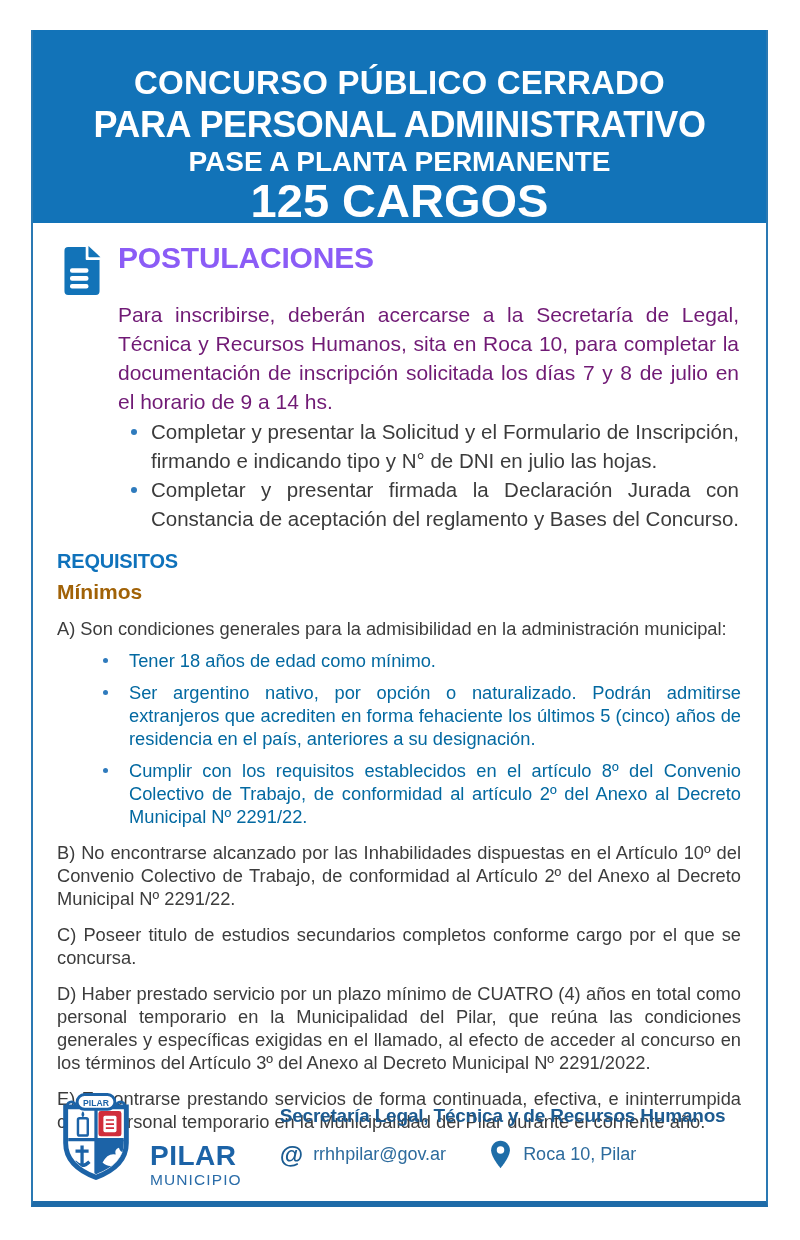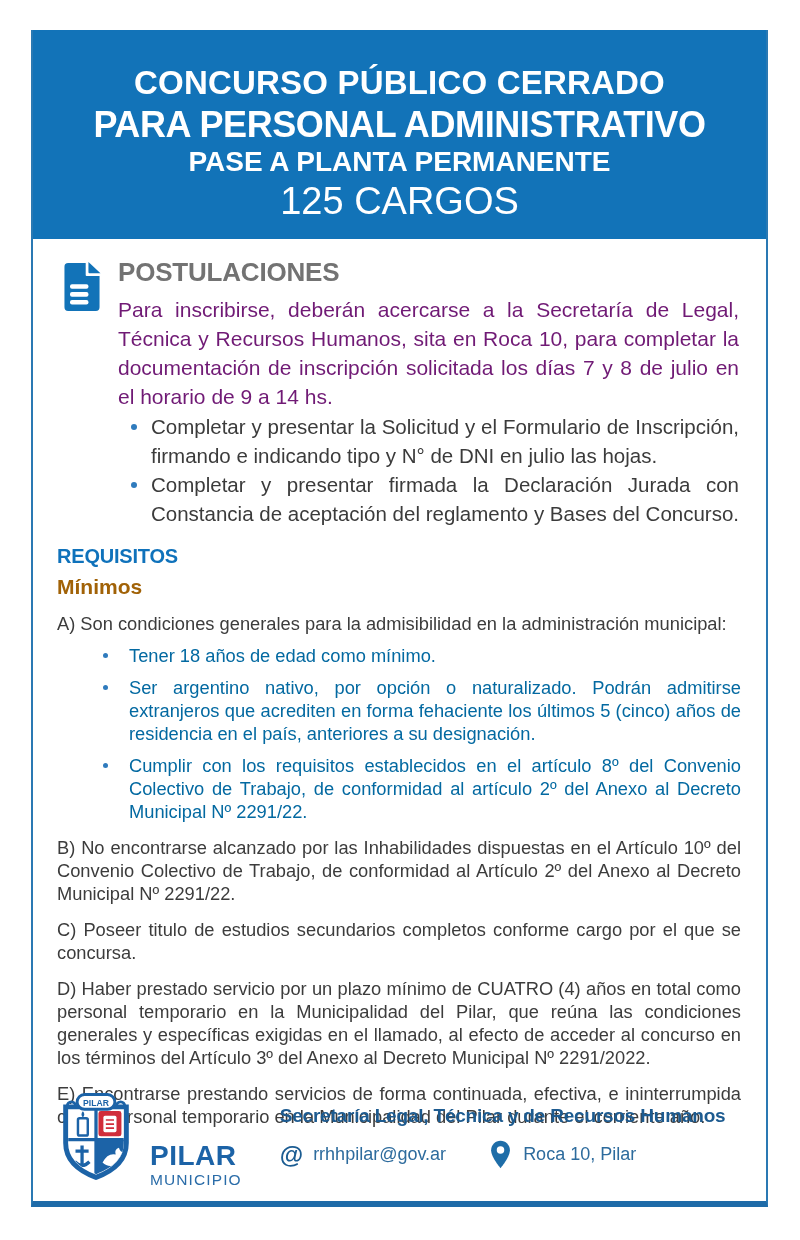--- a/index.html
+++ b/index.html
@@ -7,32 +7,32 @@
               font-family:"Liberation Sans", sans-serif; }
   body { position:relative; overflow:hidden; }
 
   .frame { position:absolute; left:31px; top:30px; width:737px; height:1177px;
            background:#ffffff;
            border-left:2px solid #2a79b3; border-right:2px solid #2a79b3;
            border-bottom:6px solid #1e6ba8; }
 
   
   .hero { background:#1273b8; color:#ffffff; text-align:center;
-          padding:30px 6px 16px 6px; }
+          padding:30px 6px 0 6px; }
   .hero .l1 { font-size:33px; font-weight:bold; line-height:45px; letter-spacing:.2px; }
   .hero .l2 { font-size:36px; font-weight:bold; line-height:39px; letter-spacing:-.4px; }
   .hero .l3 { font-size:28px; font-weight:bold; line-height:35px; }
-  .hero .l4 { font-size:38px; font-weight:normal; line-height:44px;text-align:center; }
+  .hero .l4 { font-size:47px; font-weight:bold; line-height:44px;text-align:center; }
 
   
   .post { display:flex; gap:12px; margin:18px 27px 0 25px; }
   .post-icon { flex:0 0 48px; padding-top:4px; }
   .post-body { flex:1; }
-  .post-title { color:#737373; font-size:26px; font-weight:bold;
-                margin-bottom:7px; letter-spacing:-.2px; }
+  .post-title { color:#8b5cf6; font-size:30px; font-weight:bold;
+                margin-bottom:25px; letter-spacing:-.2px; }
   .post-text { font-size:21px; line-height:29px; color:#701a75;
                text-align:justify; }
   .post-list { list-style:none; margin-top:1px; }
   .post-list li { position:relative; padding-left:33px; font-size:20.5px;
                   line-height:29px; color:#3b3b3b; text-align:justify; }
   .post-list li::before { content:""; position:absolute; left:13px; top:12px;
                   width:6px; height:6px; border-radius:50%; background:#2f7bbd; }
 
   
   .req { margin:12px 25px 0 24px; }

